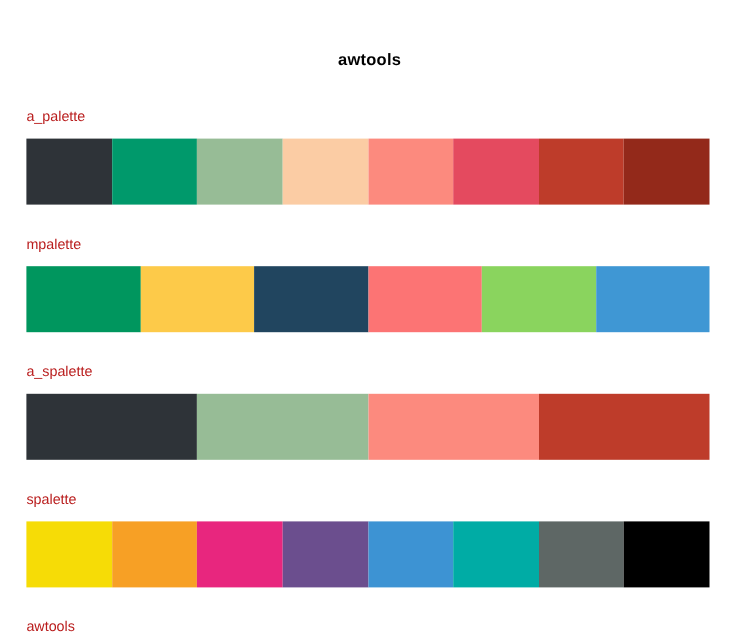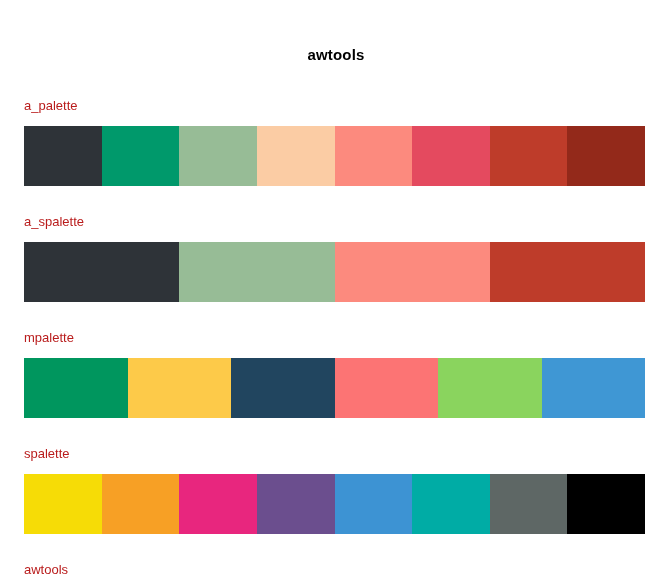--- a/index.html
+++ b/index.html
@@ -76,37 +76,37 @@
           <div class="swatch" title="#00996B" style="background: rgb(0, 153, 107);"></div>
           <div class="swatch" title="#97BC96" style="background: rgb(151, 188, 150);"></div>
           <div class="swatch" title="#FBCCA4" style="background: rgb(251, 204, 164);"></div>
           <div class="swatch" title="#FC8A7E" style="background: rgb(252, 138, 126);"></div>
           <div class="swatch" title="#E44A5F" style="background: rgb(228, 74, 95);"></div>
           <div class="swatch" title="#BE3C2A" style="background: rgb(190, 60, 42);"></div>
           <div class="swatch" title="#93291A" style="background: rgb(147, 41, 26);"></div>
         </div>
       </div>
       <div class="palette-row">
-        <div class="palette-label">a_spalette</div>
-        <div class="palette-bar">
-          <div class="swatch" title="#2E3338" style="background: rgb(46, 51, 56);"></div>
-          <div class="swatch" title="#97BC96" style="background: rgb(151, 188, 150);"></div>
-          <div class="swatch" title="#FC8A7E" style="background: rgb(252, 138, 126);"></div>
-          <div class="swatch" title="#BE3C2A" style="background: rgb(190, 60, 42);"></div>
-        </div>
-      </div>
-      <div class="palette-row">
         <div class="palette-label">mpalette</div>
         <div class="palette-bar">
           <div class="swatch" title="#00965E" style="background: rgb(0, 150, 94);"></div>
           <div class="swatch" title="#FDCA49" style="background: rgb(253, 202, 73);"></div>
           <div class="swatch" title="#21455F" style="background: rgb(33, 69, 95);"></div>
           <div class="swatch" title="#FC7474" style="background: rgb(252, 116, 116);"></div>
           <div class="swatch" title="#8AD45E" style="background: rgb(138, 212, 94);"></div>
           <div class="swatch" title="#3F97D4" style="background: rgb(63, 151, 212);"></div>
+        </div>
+      </div>
+      <div class="palette-row">
+        <div class="palette-label">a_spalette</div>
+        <div class="palette-bar">
+          <div class="swatch" title="#2E3338" style="background: rgb(46, 51, 56);"></div>
+          <div class="swatch" title="#97BC96" style="background: rgb(151, 188, 150);"></div>
+          <div class="swatch" title="#FC8A7E" style="background: rgb(252, 138, 126);"></div>
+          <div class="swatch" title="#BE3C2A" style="background: rgb(190, 60, 42);"></div>
         </div>
       </div>
       <div class="palette-row">
         <div class="palette-label">spalette</div>
         <div class="palette-bar">
           <div class="swatch" title="#F6DC06" style="background: rgb(246, 220, 6);"></div>
           <div class="swatch" title="#F7A025" style="background: rgb(247, 160, 37);"></div>
           <div class="swatch" title="#E8267E" style="background: rgb(232, 38, 126);"></div>
           <div class="swatch" title="#6B4E8E" style="background: rgb(107, 78, 142);"></div>
           <div class="swatch" title="#3D93D3" style="background: rgb(61, 147, 211);"></div>

